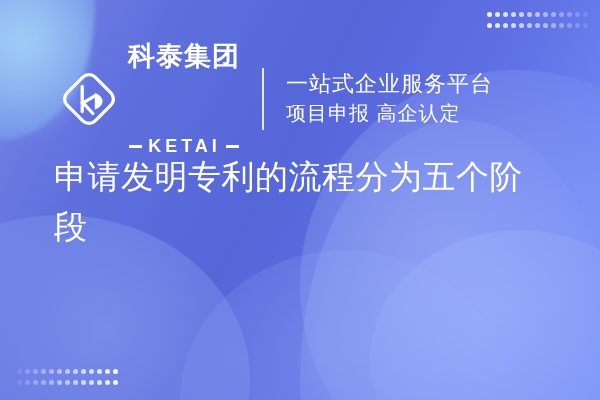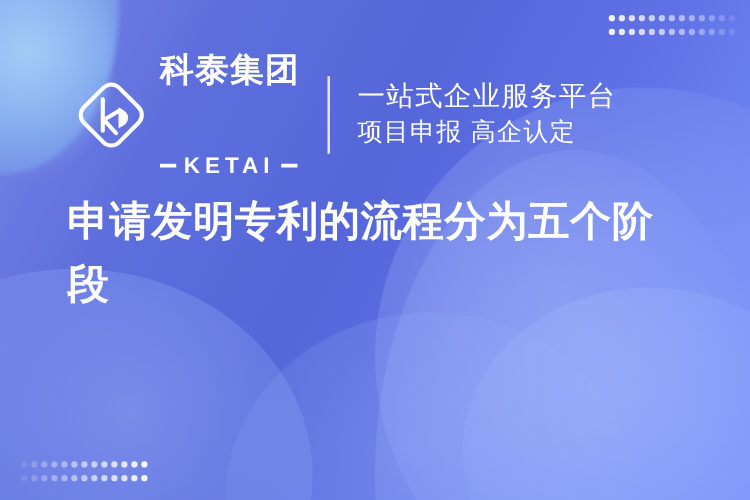--- a/index.html
+++ b/index.html
@@ -107,36 +107,36 @@
   .logo-mark {
     width: 58px;
     height: 58px;
     flex: 0 0 auto;
     display: block;
   }
   .logo-words {
     margin-left: 10px;
     display: flex;
     flex-direction: column;
-    align-items: flex-start;
+    align-items: center;
     gap: 48px;
   }
   .logo-cn {
     font-size: 27px;
     font-weight: bold;
     color: #ffffff;
     letter-spacing: 1px;
     line-height: 1.05;
     white-space: nowrap;
   }
   .logo-en-row {
     display: flex;
     align-items: center;
     justify-content: center;
-    margin-top: 5px;
+    margin-top: 19px;
   }
   .logo-en-dash {
     height: 3px;
     width: 13px;
     background: #ffffff;
     flex: 0 0 auto;
   }
   .logo-en {
     font-size: 18px;
     font-weight: bold;
@@ -176,21 +176,21 @@
     white-space: nowrap;
   }
 
   
   .headline {
     position: absolute;
     left: 54px;
     top: 152px;
     width: 500px;
     font-size: 33px;
-    font-weight: bold;
+    font-weight: normal;
     color: #ffffff;
     line-height: 1.52;
     letter-spacing: 0.5px;
   }
 </style>
 </head>
 <body>
 
 <div class="banner">
 

